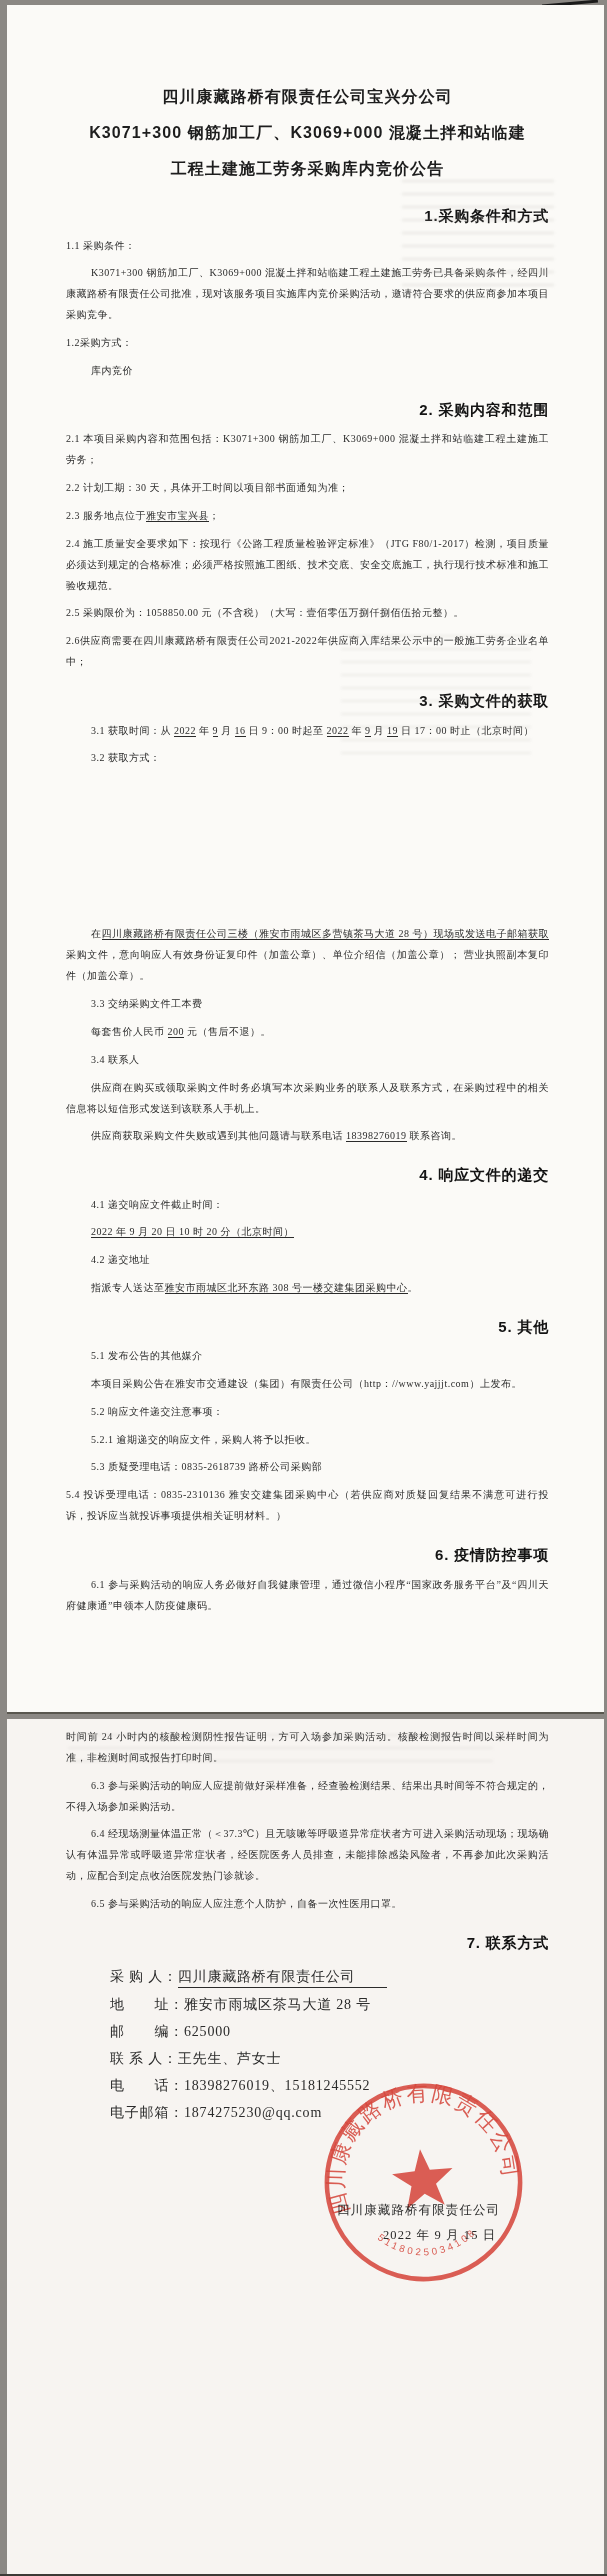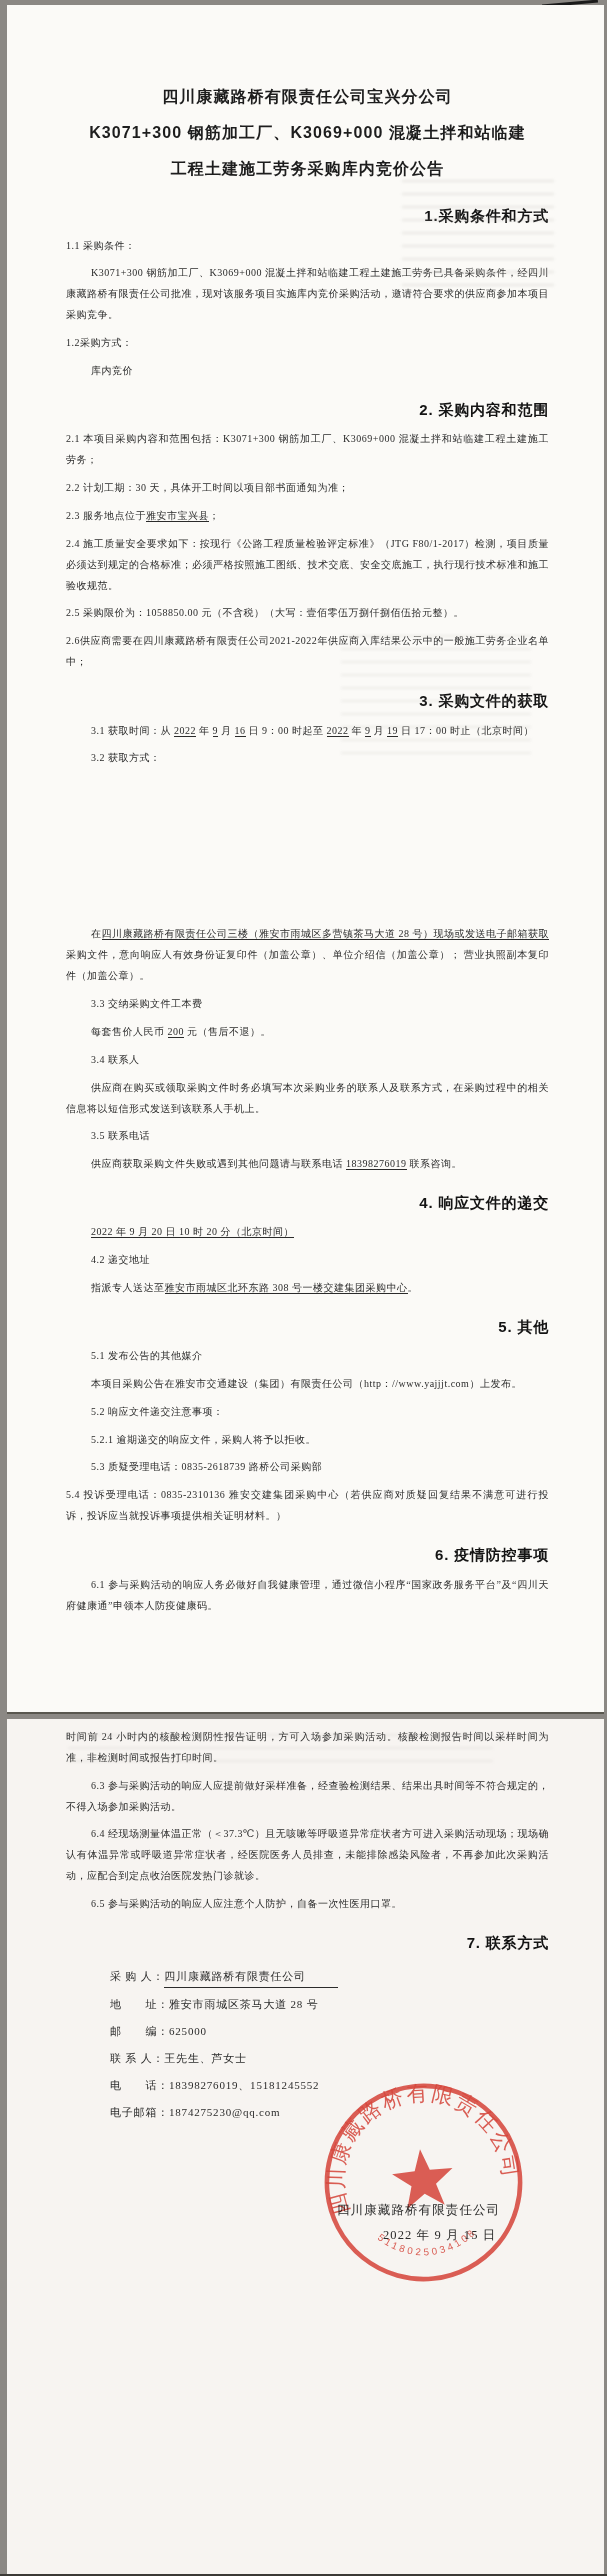--- a/index.html
+++ b/index.html
@@ -21,21 +21,21 @@
   }
   h2.sec{
     font-family:"Liberation Sans","DejaVu Sans",sans-serif;font-weight:bold;
     font-size:15px;line-height:23px;margin:16.7px 0 7.6px 0;color:#141414;letter-spacing:0.8px;text-align:right;
   }
   p{font-size:10px;line-height:21px;margin:6.8px 0;text-align:justify;letter-spacing:0.5px;}
   p.ind{text-indent:25px;}
   .u{border-bottom:0.8px solid #2b2b2b;font-family:Liberation Serif, serif;}
   .gap{margin-top:155px;}
   .contact{margin-left:44px;margin-top:12px;}
-  .crow{display:flex;font-size:11px;line-height:21px;margin-bottom:6px;letter-spacing:0.8px;}
+  .crow{display:flex;font-size:14px;line-height:21px;margin-bottom:6px;letter-spacing:0.8px;}
   .crow .lab{white-space:pre;}
   .uext{border-bottom:0.8px solid #2b2b2b;padding-right:32px;}
   .sign{position:absolute;font-size:12.5px;letter-spacing:1.1px;color:#2b2b2b;}
   #sign-co{left:330px;top:483px;}
   #sign-dt{left:351px;top:508px;margin-left:25px;}
   #stamp{
     position:absolute;left:310px;top:357px;width:213px;height:213px;
     transform:rotate(-6deg);mix-blend-mode:multiply;opacity:.9;
   }
   .smudge{
@@ -77,24 +77,24 @@
 
   <h2 class="sec">3. 采购文件的获取</h2>
   <p class="ind"><span>3.1 获取时间：从 </span><span class="u">2022</span><span> 年 </span><span class="u">9</span><span> 月 </span><span class="u">16</span><span> 日 9：00 时起至 </span><span class="u">2022</span><span> 年 </span><span class="u">9</span><span> 月 </span><span class="u">19</span><span> 日 17：00 时止（北京时间）</span></p>
   <p class="ind">3.2 获取方式：</p>
 
   <p class="ind gap"><span>在</span><span class="u">四川康藏路桥有限责任公司三楼（雅安市雨城区多营镇茶马大道 28 号）现场或发送电子邮箱获取</span><span>采购文件，意向响应人有效身份证复印件（加盖公章）、单位介绍信（加盖公章）； 营业执照副本复印件（加盖公章）。</span></p>
   <p class="ind">3.3 交纳采购文件工本费</p>
   <p class="ind"><span>每套售价人民币 </span><span class="u">200</span><span> 元（售后不退）。</span></p>
   <p class="ind">3.4 联系人</p>
   <p class="ind">供应商在购买或领取采购文件时务必填写本次采购业务的联系人及联系方式，在采购过程中的相关信息将以短信形式发送到该联系人手机上。</p>
-  <p class="ind">3.5 联系电话</p>
   <p class="ind"><span>供应商获取采购文件失败或遇到其他问题请与联系电话 </span><span class="u">18398276019</span><span> 联系咨询。</span></p>
 
   <h2 class="sec">4. 响应文件的递交</h2>
+  <p class="ind">4.1 递交响应文件截止时间：</p>
   <p class="ind"><span class="u">2022 年 9 月 20 日 10 时 20 分（北京时间）</span></p>
   <p class="ind">4.2 递交地址</p>
   <p class="ind"><span>指派专人送达至</span><span class="u">雅安市雨城区北环东路 308 号一楼交建集团采购中心</span><span>。</span></p>
 
   <h2 class="sec">5. 其他</h2>
   <p class="ind">5.1 发布公告的其他媒介</p>
   <p class="ind">本项目采购公告在雅安市交通建设（集团）有限责任公司（http：//www.yajjjt.com）上发布。</p>
   <p class="ind">5.2 响应文件递交注意事项：</p>
   <p class="ind">5.2.1 逾期递交的响应文件，采购人将予以拒收。</p>
   <p class="ind">5.3 质疑受理电话：0835-2618739 路桥公司采购部</p>

